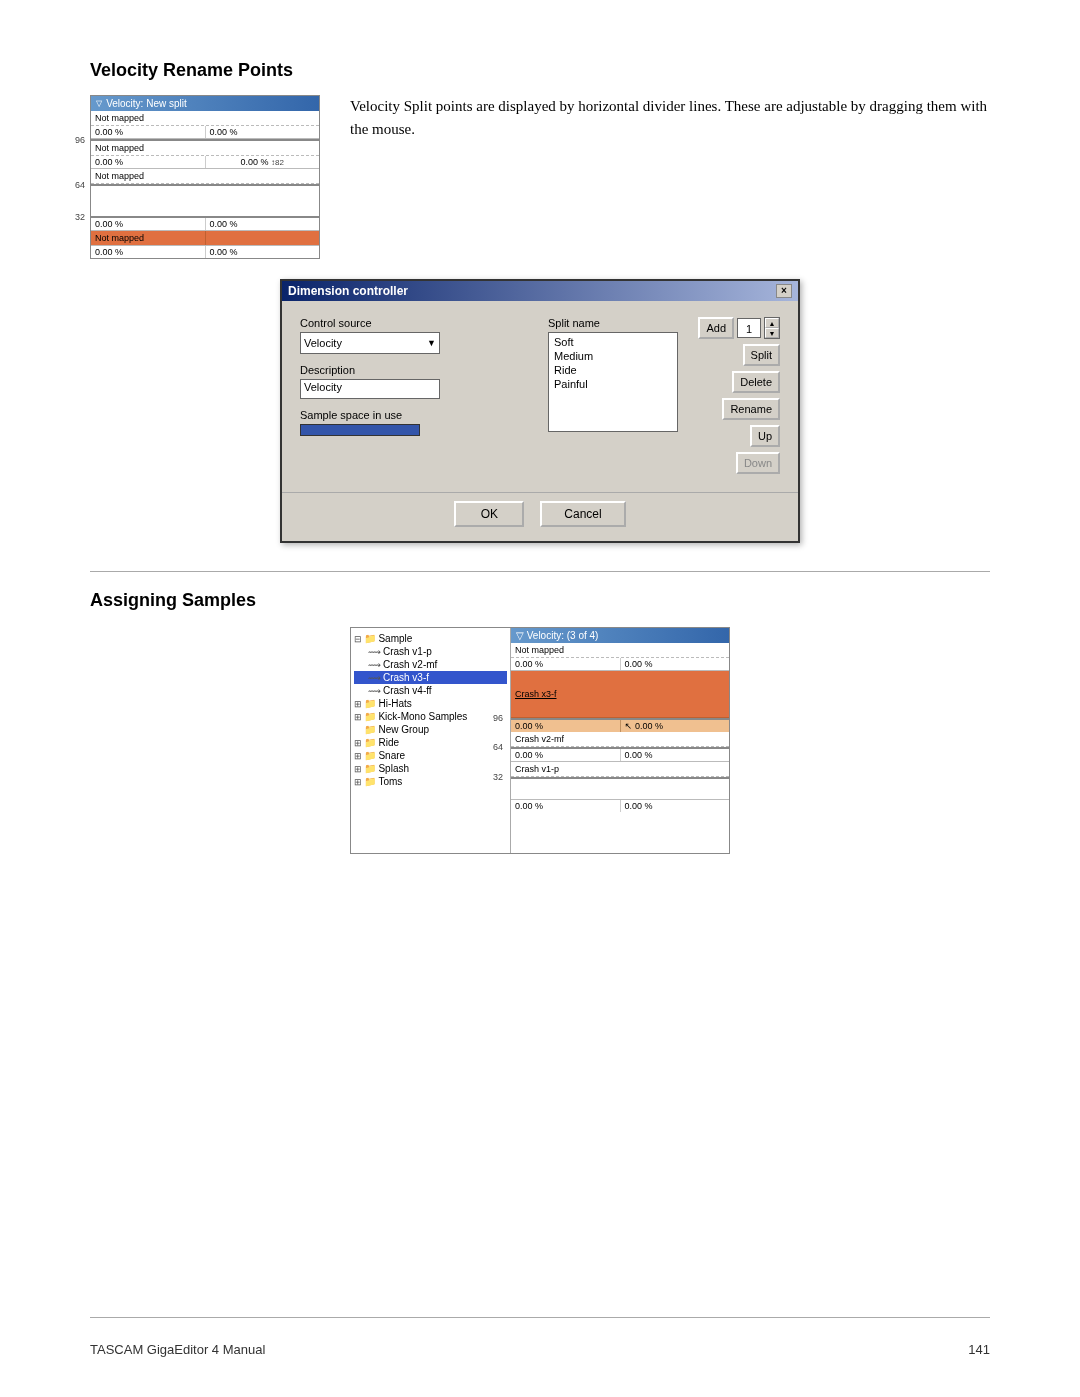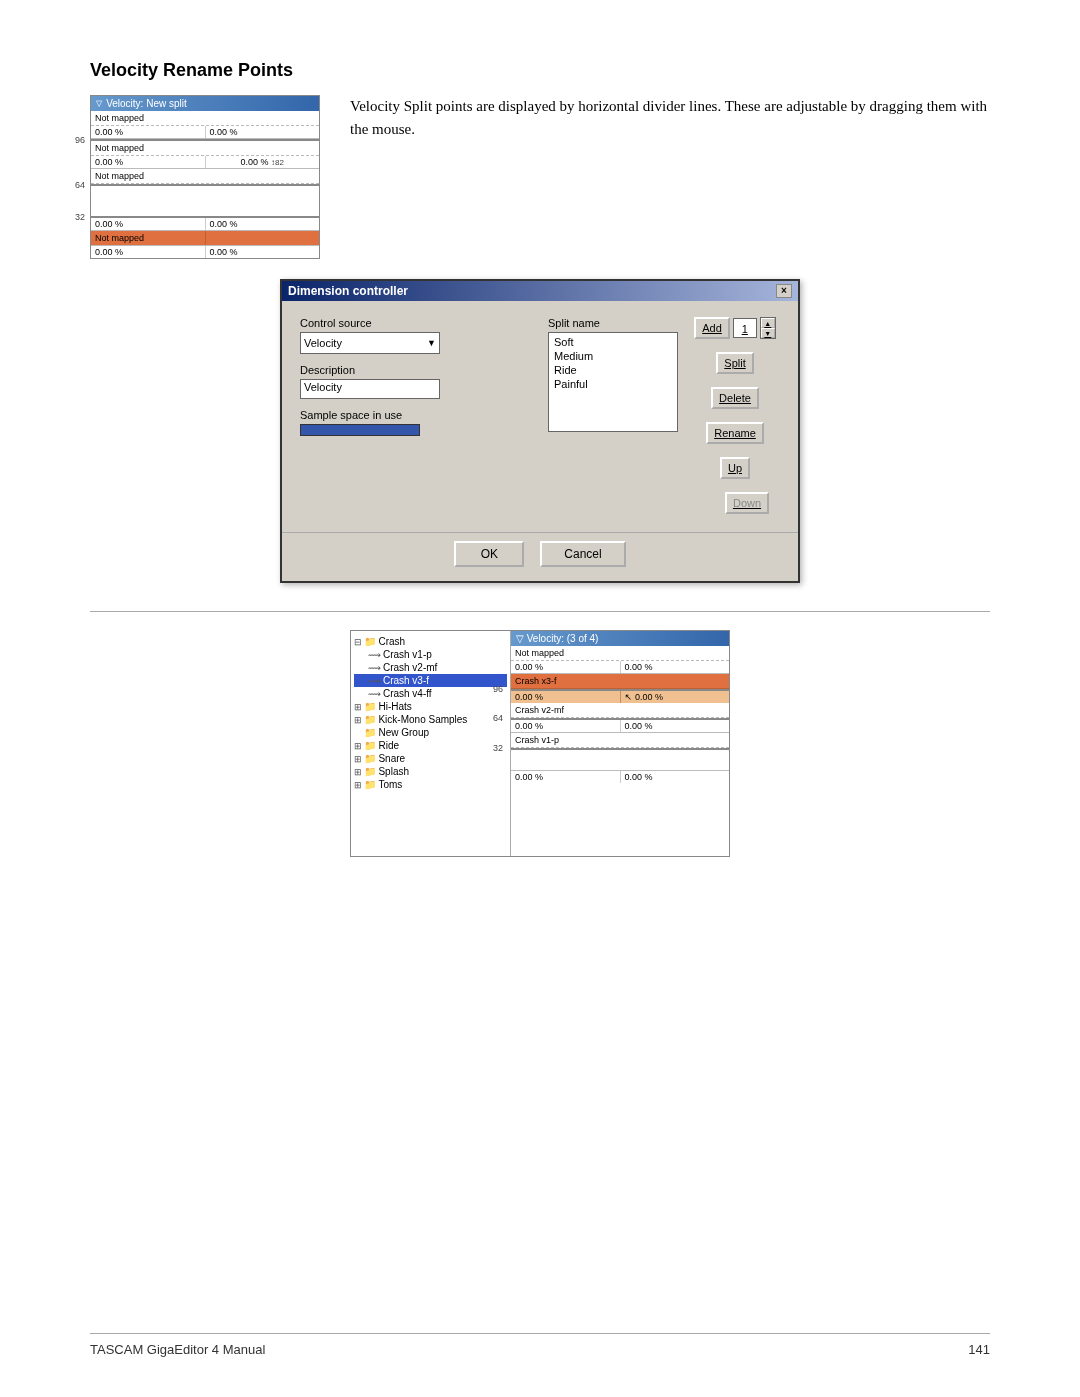--- a/index.html
+++ b/index.html
@@ -112,23 +112,22 @@
     }
 
     .dialog-center {
       width: 130px;
     }
 
     .dialog-right {
       width: 90px;
       display: flex;
       flex-direction: column;
-      gap: 13px;
-      align-items: center;
-      text-decoration: underline;
+      gap: 5px;
+      align-items: flex-end;
     }
 
     .dialog-label {
       font-size: 11px;
       margin-bottom: 3px;
       color: #000;
     }
 
     .dialog-select {
       width: 140px;
@@ -340,21 +339,21 @@
       position: fixed;
       bottom: 40px;
       left: 90px;
       right: 90px;
       display: flex;
       justify-content: space-between;
       font-family: Arial, Helvetica, sans-serif;
       font-size: 13px;
       color: #333;
       border-top: 1px solid #aaa;
-      padding-top: 8px;
+      padding-top: 24px;
     }
 
     .divider-line {
       border: none;
       border-top: 1px solid #aaa;
       margin: 28px 0 18px 0;
     }
 
   </style>
 </head>
@@ -470,29 +469,30 @@
         <div class="footer-btn">OK</div>
         <div class="footer-btn">Cancel</div>
       </div>
     </div>
   </div>
 </section>
 
 <hr class="divider-line">
 
 <section class="assigning-section">
+  <h2 class="section-title">Assigning Samples</h2>
 
   <div class="sample-assign-window">
     <div class="sample-assign-inner">
 
       <div class="sample-tree-panel">
         <div class="tree-item">
           <span class="tree-expand">⊟</span>
           <span class="folder-icon">📁</span>
-          <span> Crash</span>
+          <span> Sample</span>
         </div>
         <div class="tree-item" style="padding-left:14px;">
           <span class="sample-icon">⟿</span>
           <span> Crash v1-p</span>
         </div>
         <div class="tree-item" style="padding-left:14px;">
           <span class="sample-icon">⟿</span>
           <span> Crash v2-mf</span>
         </div>
         <div class="tree-item highlighted" style="padding-left:14px;">
@@ -547,21 +547,21 @@
         </div>
         <div class="vel-panel-content">
 
           <div style="padding:2px 4px; border-bottom:1px dashed #bbb; font-size:9px; font-family:Arial,sans-serif;">Not mapped</div>
 
           <div style="display:flex; border-bottom:1px solid #bbb; font-size:9px; font-family:Arial,sans-serif;">
             <div style="flex:1; padding:1px 4px; border-right:1px solid #ccc;">0.00 %</div>
             <div style="flex:1; padding:1px 4px;">0.00 %</div>
           </div>
 
-          <div style="padding:2px 4px; background:#e07040; font-size:9px; font-family:Arial,sans-serif; border-bottom:1px solid #c06030;">Crash x3-f</div>
+          <div style="padding:18px 4px; background:#e07040; font-size:9px; font-family:Arial,sans-serif; border-bottom:1px solid #c06030;text-decoration:underline;">Crash x3-f</div>
 
           <div style="position:relative; border-top:2px solid #888; background:#f0c090;">
             <span style="position:absolute; left:-18px; top:-7px; font-size:9px; color:#444; font-family:Arial,sans-serif;">96</span>
             <div style="display:flex; font-size:9px; font-family:Arial,sans-serif; background:#f0c090;">
               <div style="flex:1; padding:1px 4px; border-right:1px solid #c09060;">0.00 %</div>
               <div style="flex:1; padding:1px 4px; display:flex; align-items:center; gap:3px;">
                 <span>↖</span>
                 <span>0.00 %</span>
               </div>
             </div>

